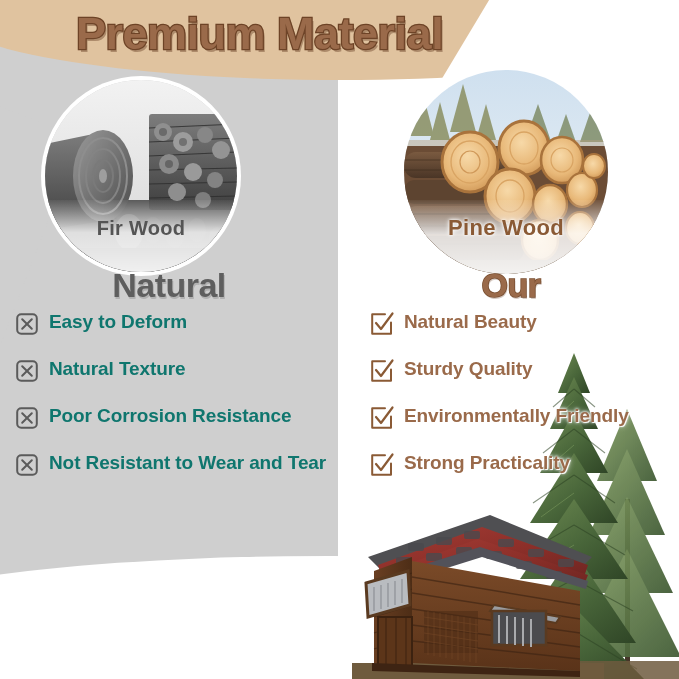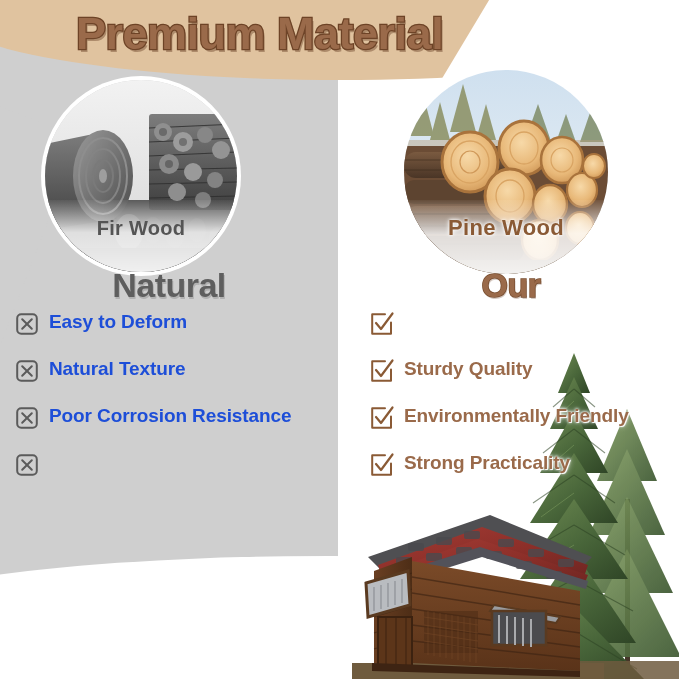--- a/index.html
+++ b/index.html
@@ -163,21 +163,21 @@
     margin-top: 2px;
     margin-right: 11px;
   }
   .feature-icon svg { display: block; width: 100%; height: 100%; overflow: visible; }
   .feature-text {
     font-size: 19px;
     font-weight: bold;
     line-height: 1.18;
     letter-spacing: -0.1px;
   }
-  #list-others .feature-text { color: #1d4ed8; }
+  #list-others .feature-text { color: #0f766e; }
   #list-our .feature-text {
     color: #9a6a4a;
     text-shadow: 0 0 3px #fff, 0 0 3px #fff, 0 0 6px #fff, 1px 1px 0 rgba(255,255,255,0.9);
   }
 
   
   #pine-tree {
     position: absolute;
     right: -6px; bottom: 0;
     width: 210px; height: 330px;
@@ -370,31 +370,33 @@
       </span>
       <span class="feature-text">Poor Corrosion Resistance</span>
     </li>
     <li class="feature-item">
       <span class="feature-icon">
         <svg viewBox="0 0 22 22">
             <rect x="1.2" y="1.2" width="19.6" height="19.6" rx="4" fill="none" stroke="#5b5b5b" stroke-width="2"></rect>
             <path d="M6.2 6.2 L15.8 15.8 M15.8 6.2 L6.2 15.8" stroke="#5b5b5b" stroke-width="2" stroke-linecap="round"></path>
           </svg>
       </span>
+      <span class="feature-text">Not Resistant to Wear and Tear</span>
     </li>
   </ul>
 
   <ul class="feature-list" id="list-our">
     <li class="feature-item">
       <span class="feature-icon">
         <svg viewBox="0 0 22 22">
             <path d="M20 9.5 V20.8 H1.2 V1.2 H14" fill="none" stroke="#8a5a35" stroke-width="2" stroke-linecap="round" stroke-linejoin="round"></path>
             <path d="M5 10 L10 16 L21.5 0.5" fill="none" stroke="#8a5a35" stroke-width="2.2" stroke-linecap="round" stroke-linejoin="round"></path>
           </svg>
       </span>
+      <span class="feature-text">Natural Beauty</span>
     </li>
     <li class="feature-item">
       <span class="feature-icon">
         <svg viewBox="0 0 22 22">
             <path d="M20 9.5 V20.8 H1.2 V1.2 H14" fill="none" stroke="#8a5a35" stroke-width="2" stroke-linecap="round" stroke-linejoin="round"></path>
             <path d="M5 10 L10 16 L21.5 0.5" fill="none" stroke="#8a5a35" stroke-width="2.2" stroke-linecap="round" stroke-linejoin="round"></path>
           </svg>
       </span>
       <span class="feature-text">Sturdy Quality</span>
     </li>

